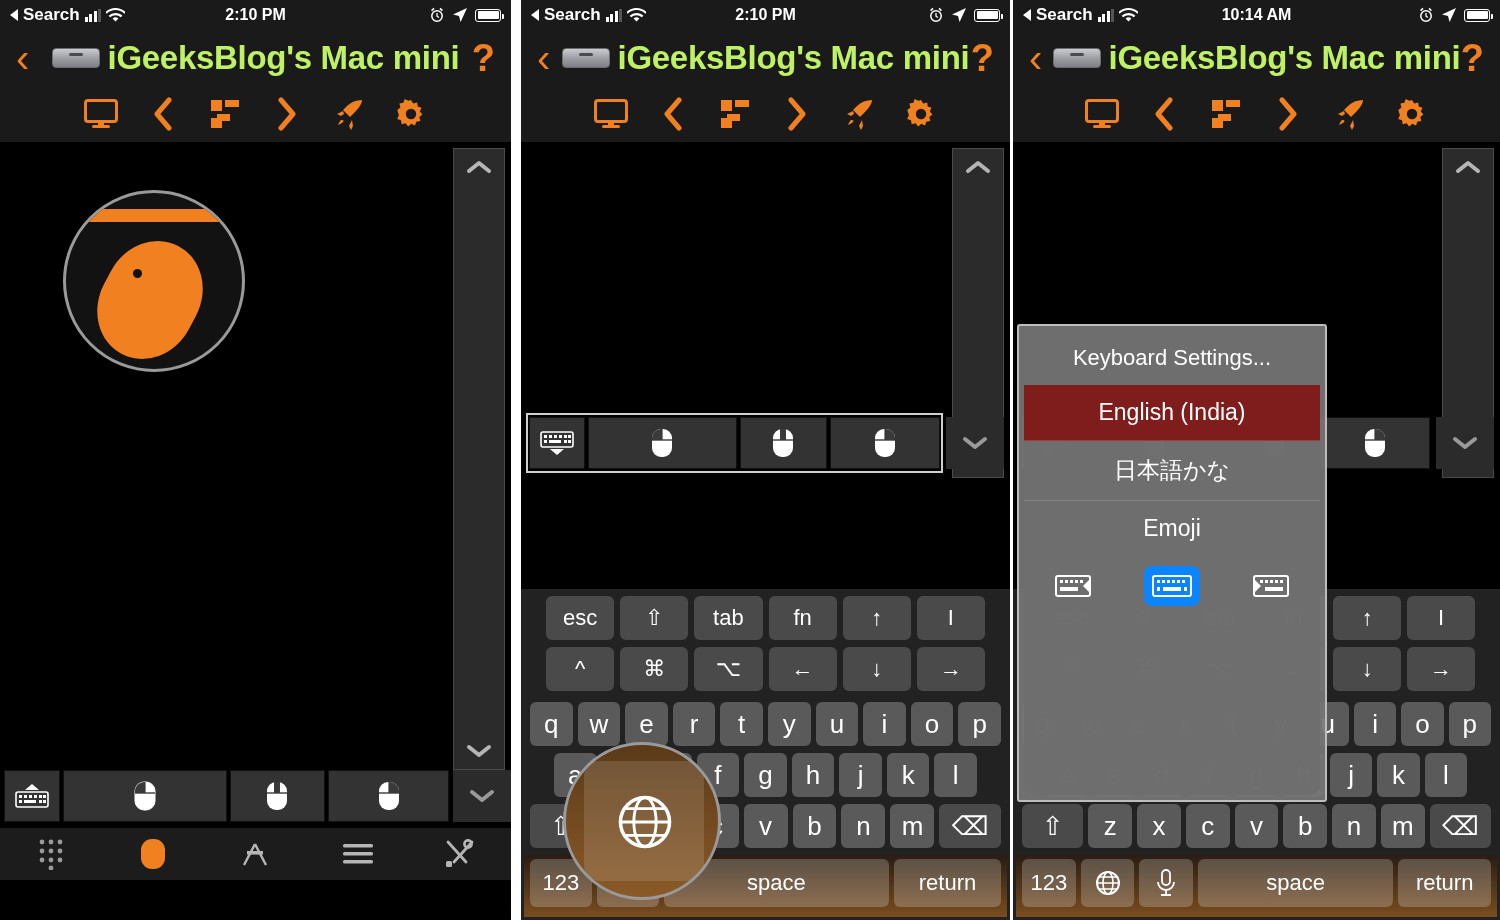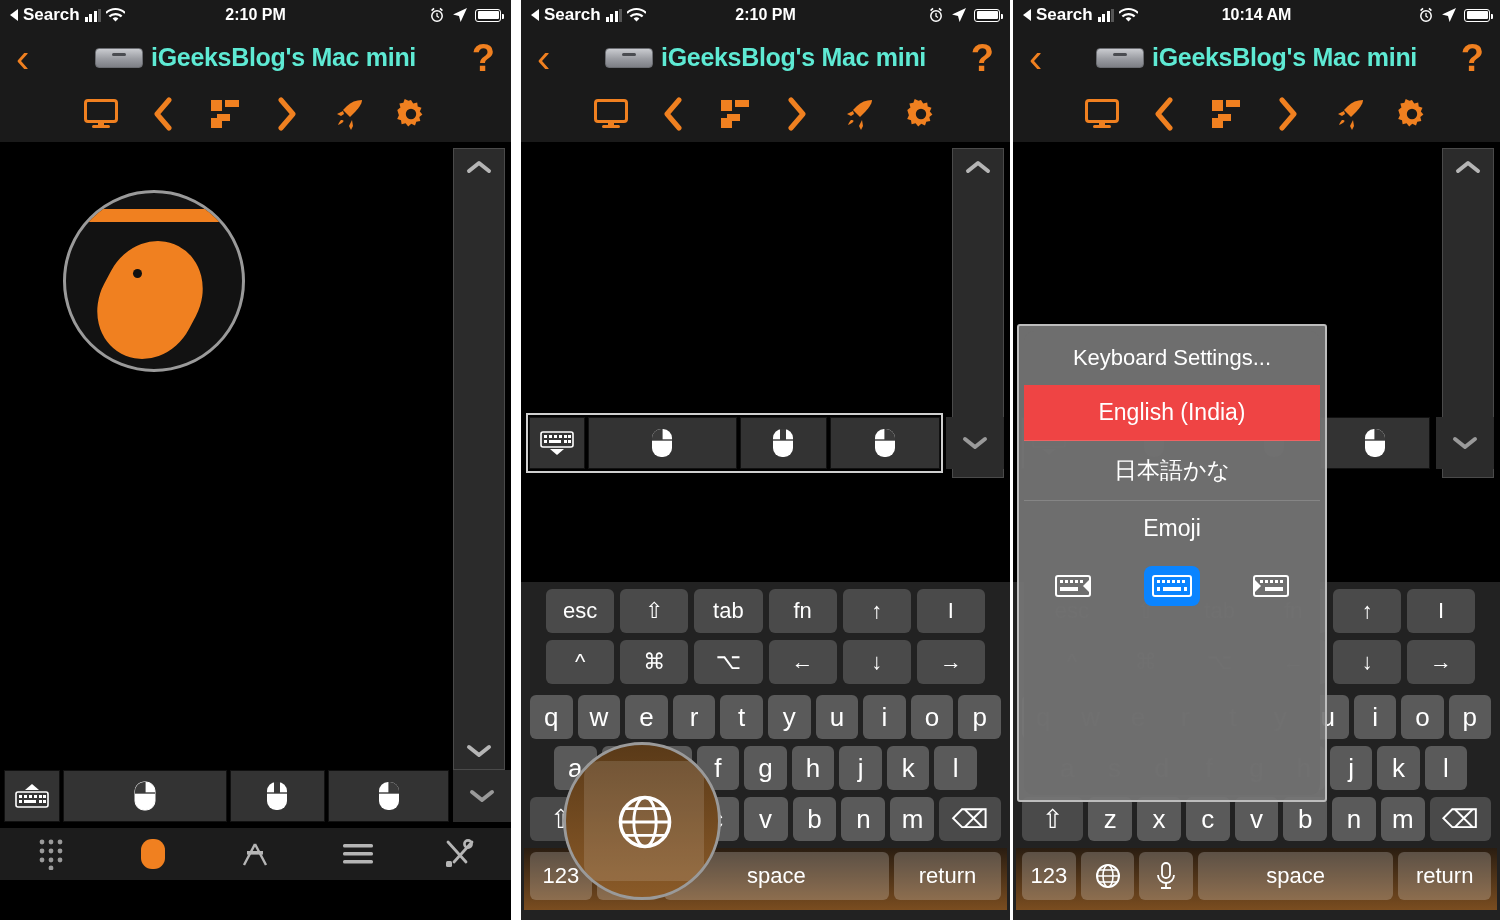--- a/index.html
+++ b/index.html
@@ -25,21 +25,21 @@
   .bars i:nth-child(1){height:5px}.bars i:nth-child(2){height:8px}
   .bars i:nth-child(3){height:11px}.bars i:nth-child(4){height:13px;background:#555}
   .batt { width:26px;height:13px;border:1.6px solid #fff;border-radius:3px;position:relative;padding:1.5px; }
   .batt::after{content:"";position:absolute;right:-4px;top:4px;width:2px;height:5px;background:#fff;border-radius:0 1px 1px 0;}
   .batt i{display:block;height:100%;width:100%;background:#fff;border-radius:1px;}
 
   
   .navbar { height:55px; background:#1a1a1a; display:flex; align-items:center; padding:0 16px; position:relative; }
   .nav-back { color:#F08020; font-size:40px; font-weight:300; line-height:1; }
   .nav-title { position:absolute; left:0; right:0; display:flex; align-items:center; justify-content:center; gap:8px; pointer-events:none; }
-  .nav-title span.txt { color:#5eead4; font-size:25px; font-weight:bold; letter-spacing:-0.3px; white-space:nowrap; }
+  .nav-title span.txt { color:#bef264; font-size:33px; font-weight:bold; letter-spacing:-0.3px; white-space:nowrap; }
   .macmini { width:48px;height:20px;border-radius:4px;
              background:linear-gradient(#c9cbcf,#9a9ca2 55%,#7e8086);
              border:1px solid #6b6d72; position:relative; }
   .macmini::after{content:"";position:absolute;left:50%;top:4px;transform:translateX(-50%);width:14px;height:3px;background:#4a4c51;border-radius:2px;}
   .nav-help { margin-left:auto; color:#F08020; font-size:38px; font-weight:bold; line-height:1; }
 
   
   .toolbar { height:57px; background:#1a1a1a; display:flex; align-items:center; justify-content:center; gap:0; }
   .tb-btn { width:62px; height:50px; display:flex; align-items:center; justify-content:center; }
   .tb-btn svg { display:block; }
@@ -59,21 +59,21 @@
   .mbtn { background:#333; border:1px solid #111; height:52px; display:flex; align-items:center; justify-content:center; }
   .mbtn.kb { width:56px; }
   .selbox { position:absolute; border:2px solid #cfcfcf; pointer-events:none; }
 
   
   .dock { position:absolute; left:0; right:0; bottom:40px; height:52px; background:#1c1c1c;
           display:flex; align-items:center; justify-content:space-around; }
   .dock-btn { width:60px;height:44px; display:flex; align-items:center; justify-content:center; }
 
   
-  .kbd { position:absolute; left:0; right:0; bottom:0; background:#222; padding:4px 3px 10px; }
+  .kbd { position:absolute; left:0; right:0; bottom:0; background:#222; padding:4px 3px 3px; }
   .krow { display:flex; gap:6px; justify-content:center; margin-bottom:7px; }
   .key { background:#5a5a5a; color:#fff; border-radius:6px; height:44px;
          display:flex; align-items:center; justify-content:center;
          font-size:26px; font-weight:400; flex:1 1 0; min-width:0; }
   .key.dark { background:#4a4a4a; }
   .key.mod { background:#4a4a4a; font-size:22px; }
   .brow { display:flex; gap:5px; padding:0 2px 4px; align-items:center; }
   .bkey { border-radius:6px; height:48px; display:flex; align-items:center; justify-content:center;
           color:#fff; font-size:22px; background:rgba(255,255,255,0.22); }
 
@@ -89,21 +89,21 @@
 
   
   .popup { position:absolute; background:rgba(118,118,118,0.93);
            border:2px solid #bdbdbd; border-radius:3px; z-index:50;
            display:flex; flex-direction:column; }
   .pop-inner { border-radius:10px; overflow:hidden; margin:5px; flex:1; display:flex; flex-direction:column;
                background:rgba(110,110,110,0.9); }
   .pop-item { color:#fff; font-size:23px; text-align:center; padding:14px 0;
               border-bottom:1px solid rgba(255,255,255,0.16); }
   .pop-item.header { font-size:22px; border-bottom:none; }
-  .pop-item.sel { background:#ef4444; }
+  .pop-item.sel { background:#7f1d1d; }
   .pop-footer { display:flex; align-items:center; justify-content:space-around; padding:10px 6px 12px; }
   .kbopt { width:56px;height:40px; display:flex;align-items:center;justify-content:center; border-radius:8px; }
   .kbopt.sel { background:#0a84ff; }
 
   .white-gap { position:absolute; top:0; height:920px; background:#fff; }
 </style>
 </head>
 <body>
 
 <div class="stage">

